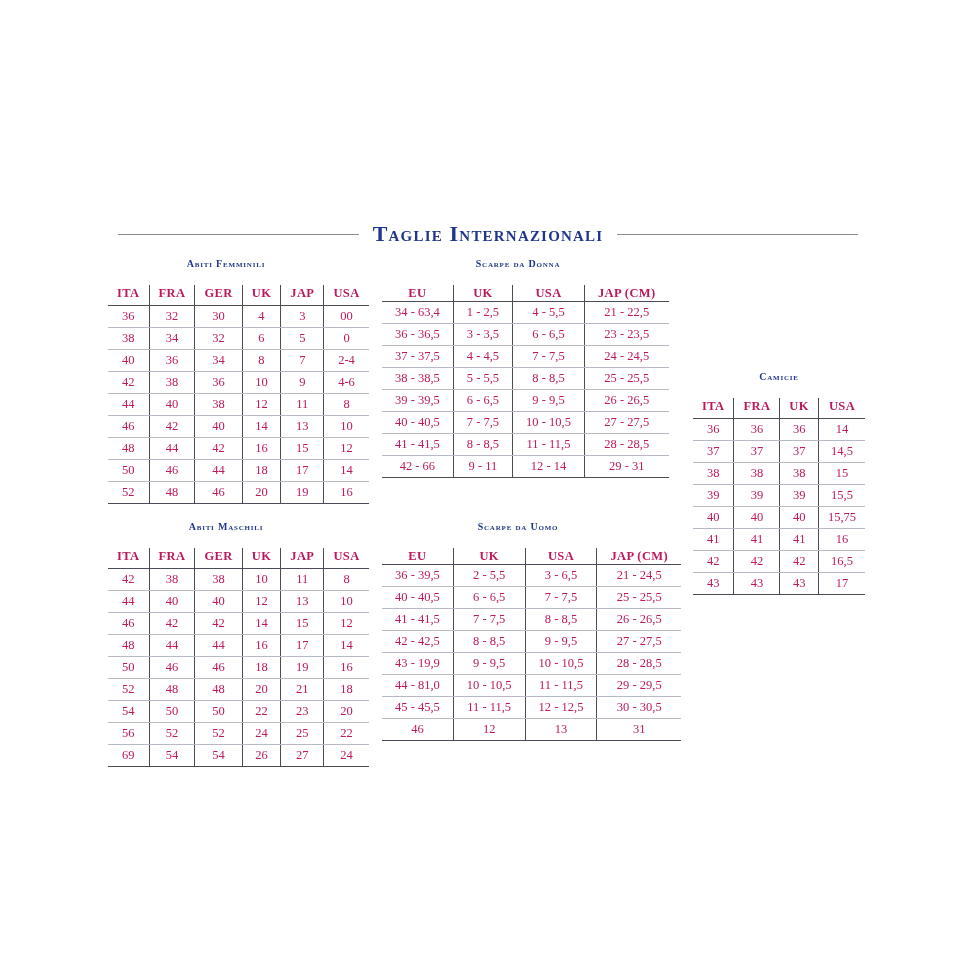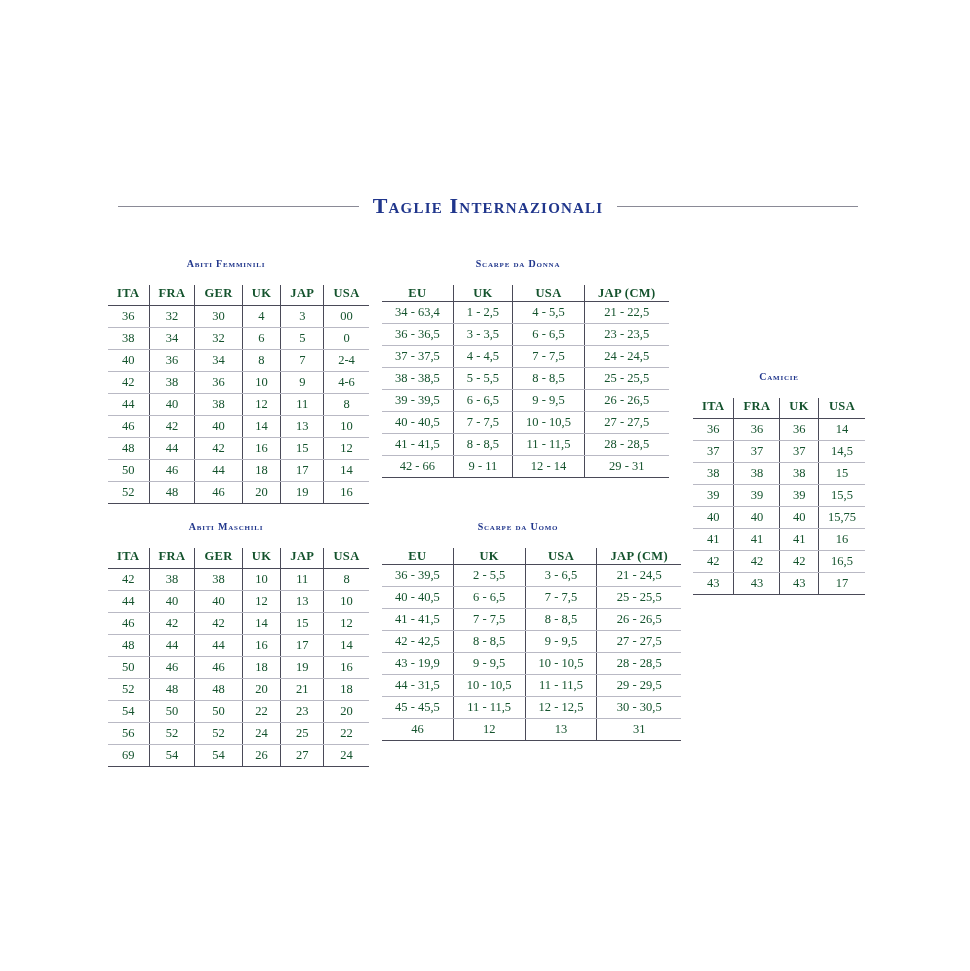--- a/index.html
+++ b/index.html
@@ -19,21 +19,21 @@
   .page {
     position: relative;
     width: 970px;
     height: 971px;
   }
 
   
   .title-row {
     position: absolute;
     left: 118px;
-    top: 193px;
+    top: 221px;
     width: 740px;
     display: flex;
     align-items: center;
     gap: 14px;
   }
   .title-rule {
     flex: 1 1 auto;
     height: 1px;
     background: #8a8a96;
   }
@@ -60,21 +60,21 @@
     letter-spacing: 0.8px;
     text-align: center;
     margin-bottom: 8px;
     white-space: nowrap;
   }
 
   table.sizes {
     border-collapse: collapse;
     font-family: "Liberation Serif", serif;
     font-size: 12.5px;
-    color: #14532d;
+    color: #be185d;
     margin: 16px auto;
   }
   table.sizes th,
   table.sizes td {
     text-align: center;
     white-space: nowrap;
     font-weight: normal;
   }
   table.sizes thead th {
     font-variant: small-caps;
@@ -402,21 +402,21 @@
           <td>9 - 9,5</td>
           <td>27 - 27,5</td>
         </tr>
         <tr>
           <td>43 - 19,9</td>
           <td>9 - 9,5</td>
           <td>10 - 10,5</td>
           <td>28 - 28,5</td>
         </tr>
         <tr>
-          <td>44 - 31,5</td>
+          <td>44 - 81,0</td>
           <td>10 - 10,5</td>
           <td>11 - 11,5</td>
           <td>29 - 29,5</td>
         </tr>
         <tr>
           <td>45 - 45,5</td>
           <td>11 - 11,5</td>
           <td>12 - 12,5</td>
           <td>30 - 30,5</td>
         </tr>

